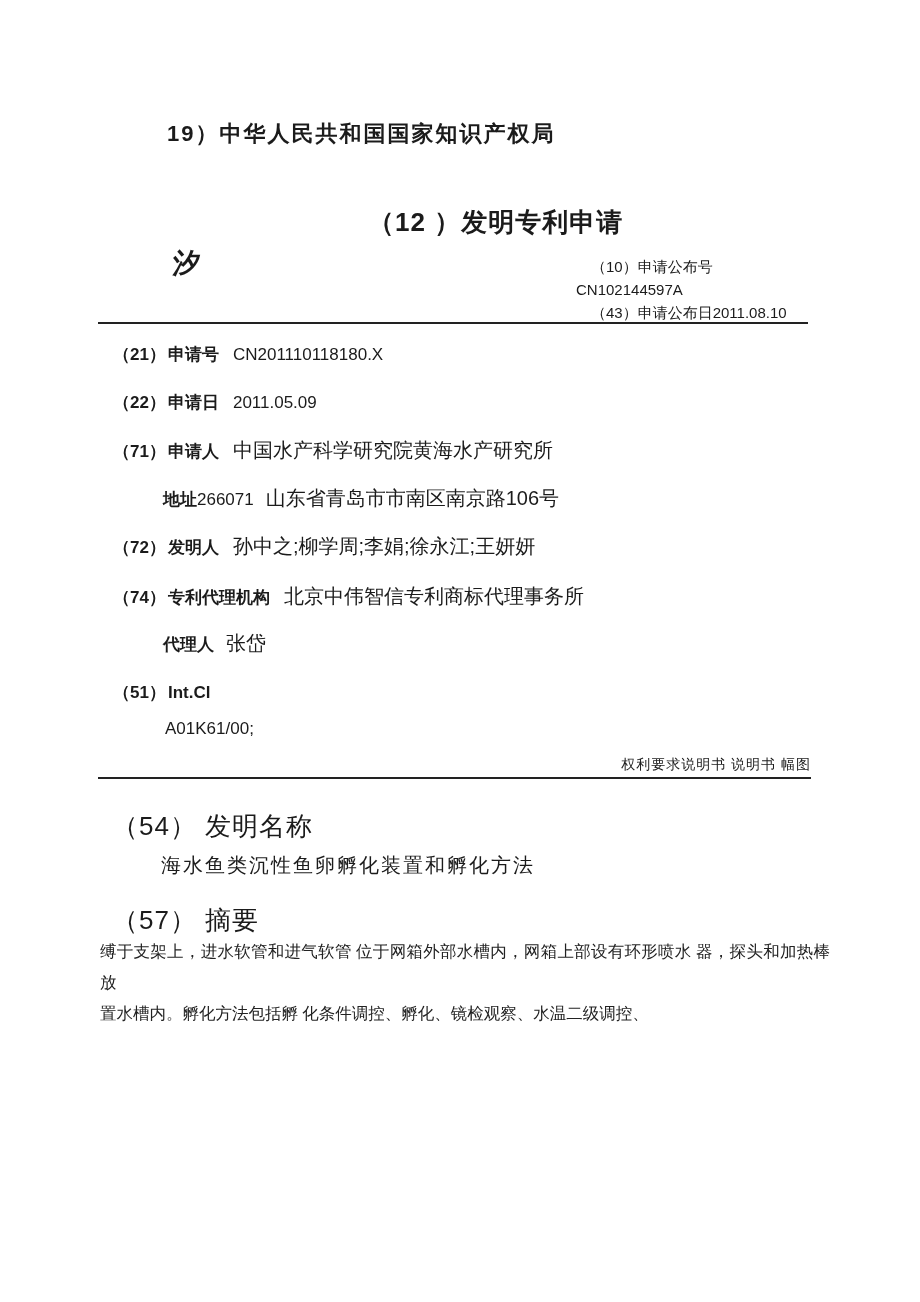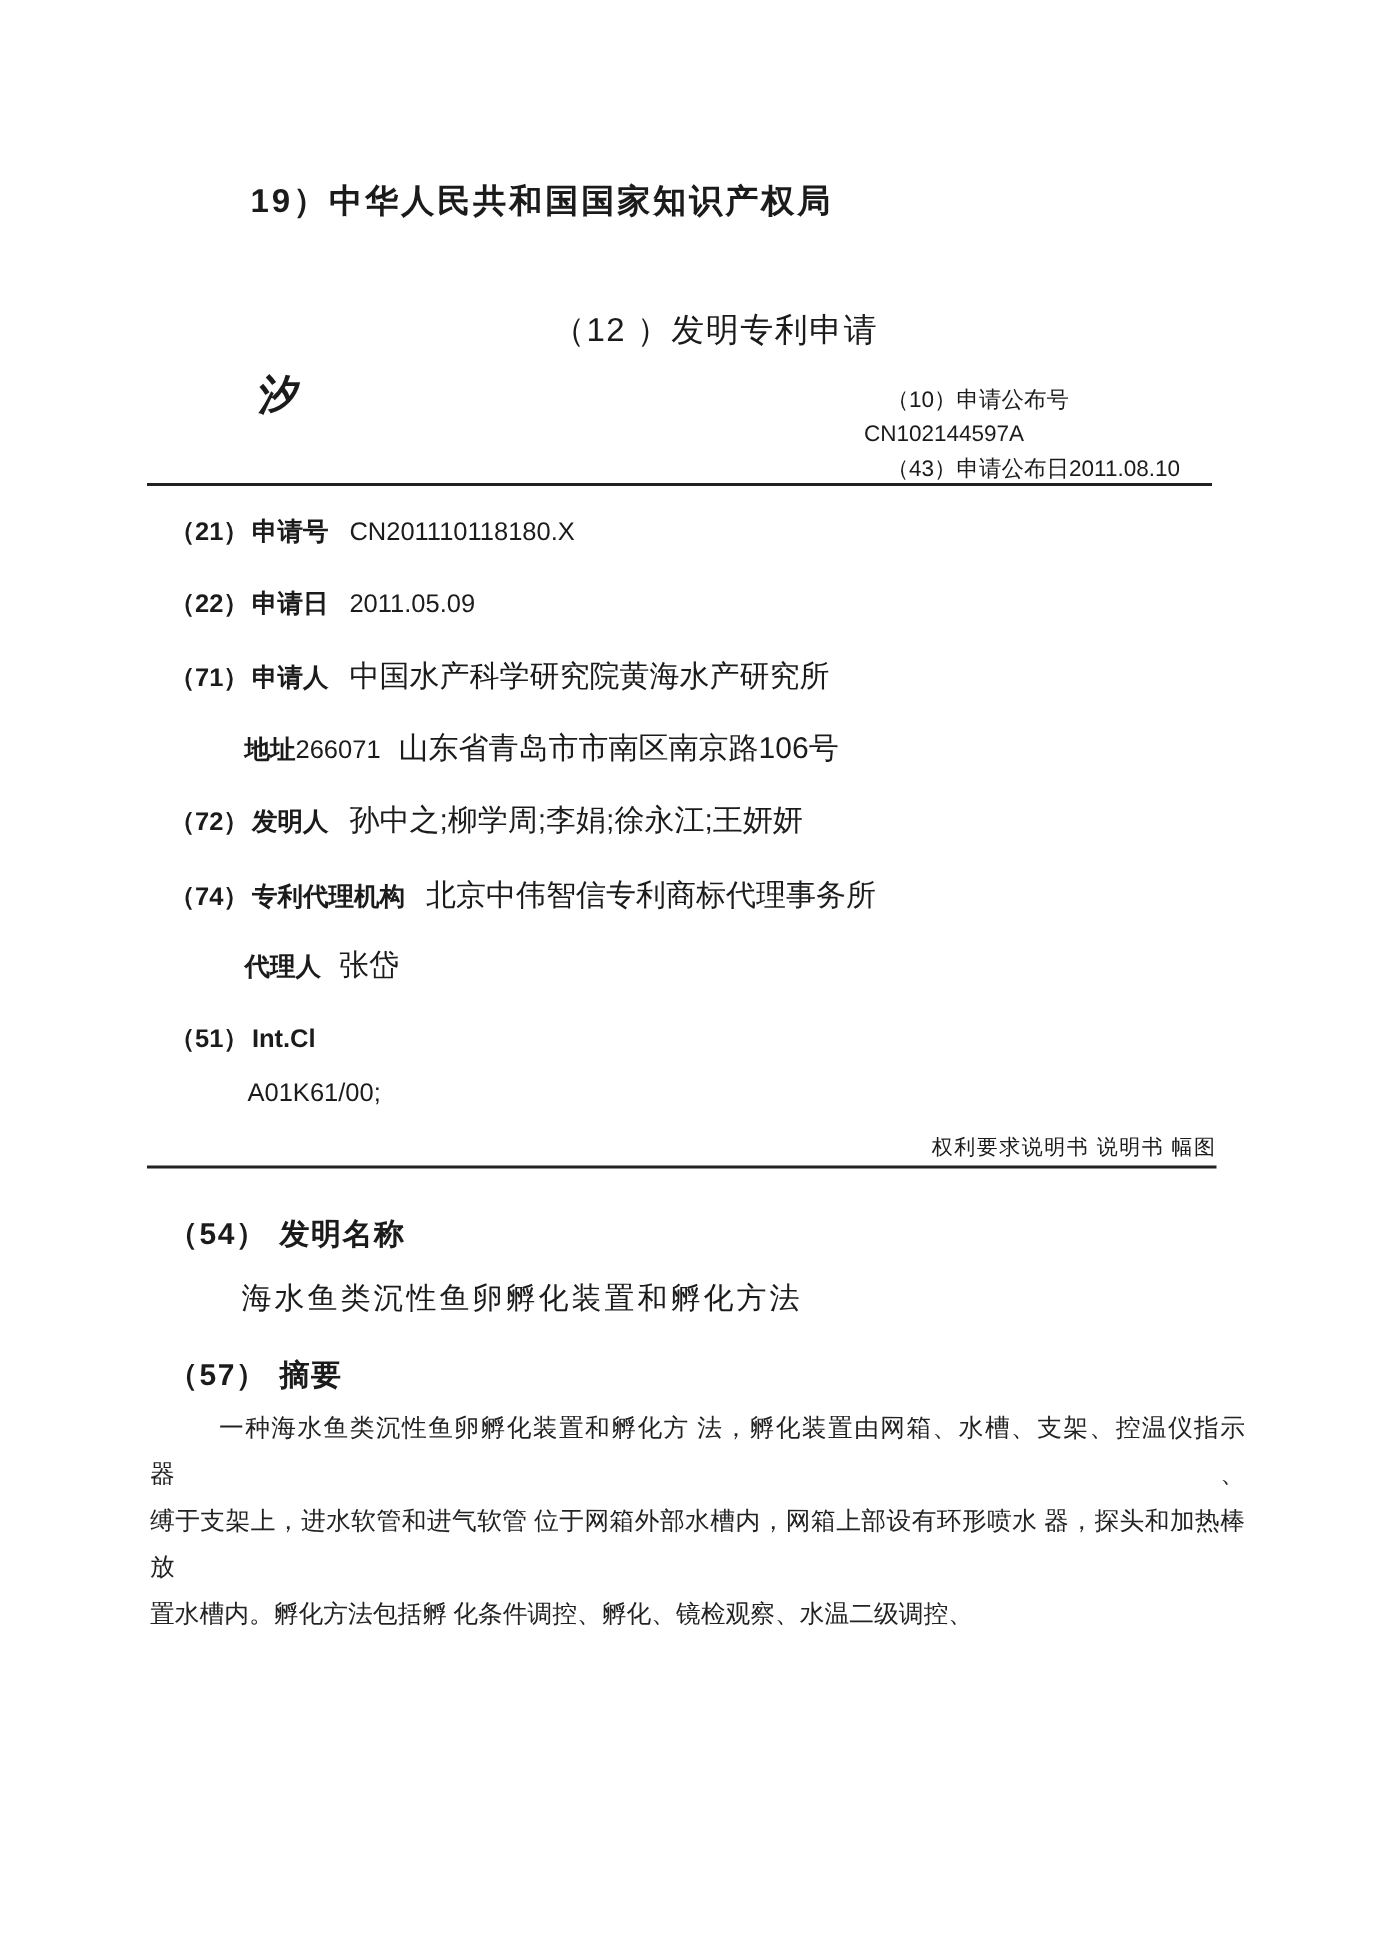--- a/index.html
+++ b/index.html
@@ -17,21 +17,21 @@
     overflow: hidden;
   }
   .abs { position: absolute; white-space: nowrap; }
 
   .office-heading {
     left: 127px; top: 119px;
     font-size: 22px; font-weight: bold; letter-spacing: 2px; margin-left: 40px;
   }
   .doc-type {
     left: 368px; top: 205px;
-    font-size: 22px; font-weight: normal; letter-spacing: 1px;
+    font-size: 26px; font-weight: bold; letter-spacing: 1px;
   }
   .stamp {
     left: 173px; top: 245px;
     font-size: 27px; font-weight: bold;
     transform: skewX(-8deg);
   }
   .pub-block {
     left: 576px; top: 255px;
     font-size: 15px; line-height: 23px;
   }
@@ -59,21 +59,21 @@
 
   .ipc-line { left: 165px; top: 719px; font-size: 17px; }
 
   .docs-note {
     right: 109px; top: 756px;
     font-size: 14px; letter-spacing: 1px;
   }
 
   .sec-heading {
     left: 112px;
-    font-size: 20px; font-weight: bold; letter-spacing: 1px;
+    font-size: 26px; font-weight: normal; letter-spacing: 1px;
   }
   .sec-heading .snum { margin-right: 8px; }
 
   .invention-title {
     left: 161px; top: 852px;
     font-size: 20px; letter-spacing: 2px;
   }
 
   .abstract {
     position: absolute;
@@ -150,18 +150,17 @@
     <span class="snum">（54）</span><span>发明名称</span>
   </div>
 
   <div class="abs invention-title">海水鱼类沉性鱼卵孵化装置和孵化方法</div>
 
   <div class="abs sec-heading" style="top:903px">
     <span class="snum">（57）</span><span>摘要</span>
   </div>
 
   <div class="abstract">
-    <div class="aline first">一种海水鱼类沉性鱼卵孵化装置和孵化方 法，孵化装置由网箱、水槽、支架、控温仪指示 器、</div>
     <div class="aline">缚于支架上，进水软管和进气软管 位于网箱外部水槽内，网箱上部设有环形喷水 器，探头和加热棒放</div>
     <div class="aline last">置水槽内。孵化方法包括孵 化条件调控、孵化、镜检观察、水温二级调控、</div>
   </div>
 
 </div>
 
 </body></html>

